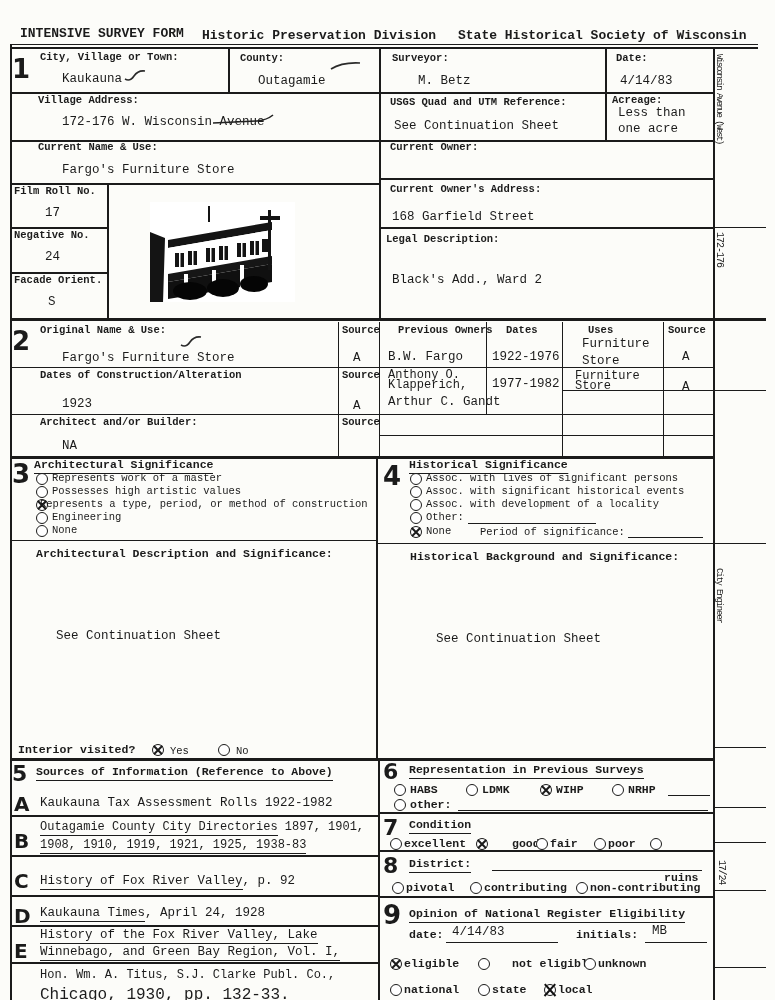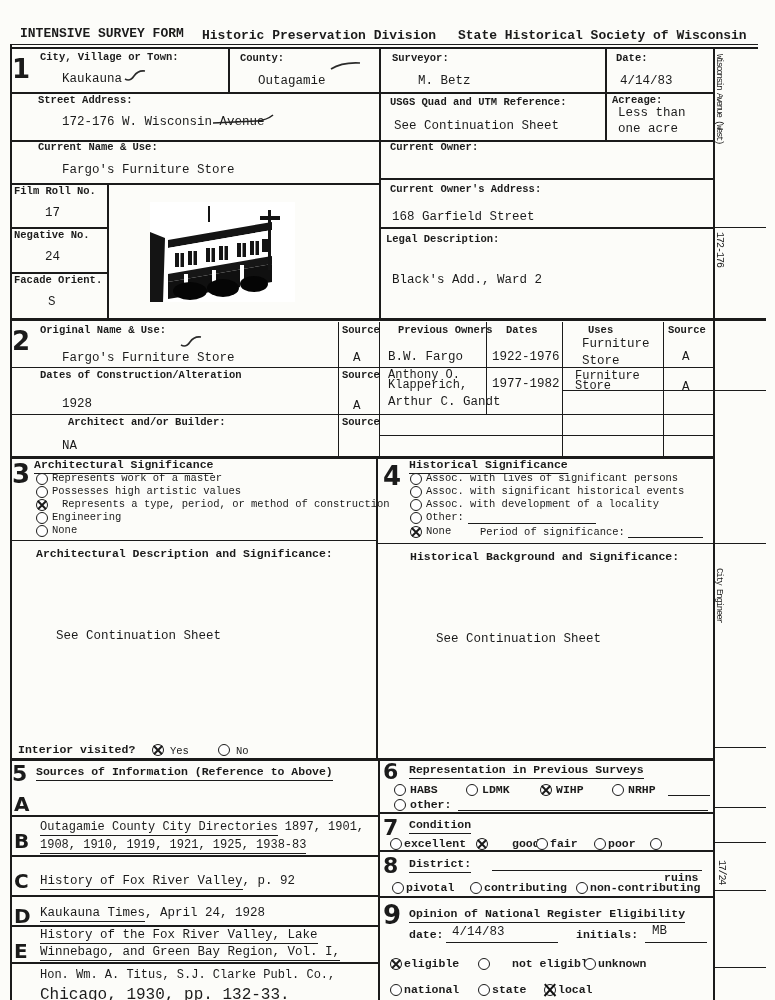--- a/index.html
+++ b/index.html
@@ -102,21 +102,21 @@
   <div class="t lbl" style="left:240px;top:53px;">County:</div>
   <div class="t val" style="left:258px;top:75px;">Outagamie</div>
   <svg class="mark" style="left:330px;top:60px;" width="32" height="12">
       <path d="M1 9 Q12 2 30 3" stroke="#2a2a2a" stroke-width="1.6" fill="none"></path>
     </svg>
   <div class="t lbl" style="left:392px;top:53px;">Surveyor:</div>
   <div class="t val" style="left:418px;top:75px;">M. Betz</div>
   <div class="t lbl" style="left:616px;top:53px;">Date:</div>
   <div class="t val" style="left:620px;top:75px;">4/14/83</div>
 
-  <div class="t lbl" style="left:38px;top:95px;">Street Address:</div>
+  <div class="t lbl" style="left:38px;top:95px;">Village Address:</div>
   <div class="t val" style="left:62px;top:116px;">172-176 W. Wisconsin Avenue</div>
   <svg class="mark" style="left:213px;top:114px;" width="62" height="14">
       <path d="M0 9 L44 7 Q54 6 60 1" stroke="#222" stroke-width="1.6" fill="none"></path>
     </svg>
   <div class="t lbl" style="left:390px;top:97px;">USGS Quad and UTM Reference:</div>
   <div class="t val" style="left:394px;top:120px;">See Continuation Sheet</div>
   <div class="t lbl" style="left:612px;top:95px;">Acreage:</div>
   <div class="t val" style="left:618px;top:107px;">Less than</div>
   <div class="t val" style="left:618px;top:123px;">one acre</div>
 
@@ -174,23 +174,23 @@
   <div class="big" style="left:12px;top:328px;">2</div>
   <div class="t lbl" style="left:40px;top:325px;">Original Name &amp; Use:</div>
   <svg class="mark" style="left:180px;top:336px;" width="22" height="12">
       <path d="M1 9 Q6 12 10 6 T21 1" stroke="#2a2a2a" stroke-width="1.6" fill="none"></path>
     </svg>
   <div class="t val" style="left:62px;top:352px;">Fargo's Furniture Store</div>
   <div class="t lbl" style="left:342px;top:325px;">Source</div>
   <div class="t val" style="left:353px;top:352px;">A</div>
   <div class="t lbl" style="left:40px;top:370px;">Dates of Construction/Alteration</div>
   <div class="t lbl" style="left:342px;top:370px;">Source</div>
-  <div class="t val" style="left:62px;top:398px;">1928</div>
+  <div class="t val" style="left:62px;top:398px;">1923</div>
   <div class="t val" style="left:353px;top:400px;">A</div>
-  <div class="t lbl" style="left:40px;top:417px;margin-left:28px;">Architect and/or Builder:</div>
+  <div class="t lbl" style="left:40px;top:417px;">Architect and/or Builder:</div>
   <div class="t lbl" style="left:342px;top:417px;">Source</div>
   <div class="t val" style="left:62px;top:440px;">NA</div>
 
   <div class="t lbl" style="left:398px;top:325px;">Previous Owners</div>
   <div class="t lbl" style="left:506px;top:325px;">Dates</div>
   <div class="t lbl" style="left:588px;top:325px;">Uses</div>
   <div class="t lbl" style="left:668px;top:325px;">Source</div>
 
   <div class="t val" style="left:388px;top:351px;">B.W. Fargo</div>
   <div class="t val" style="left:492px;top:351px;">1922-1976</div>
@@ -204,21 +204,21 @@
 
   <div class="t val" style="left:388px;top:396px;">Arthur C. Gandt</div>
 
   <div class="big" style="left:12px;top:461px;">3</div>
   <div class="t lbl2 u" style="left:34px;top:459px;">Architectural Significance</div>
   <span class="radio" style="left:36px;top:473px;"></span>
   <div class="t sm" style="left:52px;top:473px;">Represents work of a master</div>
   <span class="radio" style="left:36px;top:486px;"></span>
   <div class="t sm" style="left:52px;top:486px;">Possesses high artistic values</div>
   <span class="radio x" style="left:36px;top:499px;"></span>
-  <div class="t sm" style="left:62px;top:499px;">Represents a type, period, or method of construction</div>
+  <div class="t sm" style="left:40px;top:499px;">Represents a type, period, or method of construction</div>
   <span class="radio" style="left:36px;top:512px;"></span>
   <div class="t sm" style="left:52px;top:512px;">Engineering</div>
   <span class="radio" style="left:36px;top:525px;"></span>
   <div class="t sm" style="left:52px;top:525px;">None</div>
   <div class="t lbl2" style="left:36px;top:548px;font-weight:bold;">Architectural Description and Significance:</div>
   <div class="t val" style="left:56px;top:630px;">See Continuation Sheet</div>
   <div class="t lbl2" style="left:18px;top:744px;">Interior visited?</div>
   <span class="radio x" style="left:152px;top:744px;"></span>
   <div class="t sm" style="left:170px;top:746px;">Yes</div>
   <span class="radio" style="left:218px;top:744px;"></span>
@@ -238,20 +238,21 @@
   <span class="radio x" style="left:410px;top:526px;"></span>
   <div class="t sm" style="left:426px;top:526px;">None</div>
   <div class="t sm" style="left:480px;top:527px;">Period of significance:</div>
   <i class="hl" style="left:628px;top:537px;width:75px;height:1px;"></i>
   <div class="t lbl2" style="left:410px;top:551px;">Historical Background and Significance:</div>
   <div class="t val" style="left:436px;top:633px;">See Continuation Sheet</div>
 
   <div class="big" style="left:12px;top:763px;font-size:22px;">5</div>
   <div class="t lbl2 u" style="left:36px;top:766px;">Sources of Information (Reference to Above)</div>
   <div class="letter" style="left:14px;top:794px;">A</div>
+  <div class="t val" style="left:40px;top:797px;">Kaukauna Tax Assessment Rolls 1922-1982</div>
   <div class="letter" style="left:14px;top:831px;">B</div>
   <div class="t" style="left:40px;top:821px;font-size:12px;"><span class="u">Outagamie County City Directories</span><span> 1897, 1901,</span></div>
   <div class="t" style="left:40px;top:839px;font-size:12px;"><span class="u">1908, 1910, 1919, 1921, 1925, 1938-83</span></div>
   <div class="letter" style="left:14px;top:871px;">C</div>
   <div class="t val" style="left:40px;top:875px;"><span class="u">History of Fox River Valley</span><span>, p. 92</span></div>
   <div class="letter" style="left:14px;top:906px;">D</div>
   <div class="t val" style="left:40px;top:907px;"><span class="u">Kaukauna Times</span><span>, April 24, 1928</span></div>
   <div class="letter" style="left:14px;top:941px;">E</div>
   <div class="t val" style="left:40px;top:929px;"><span class="u">History of the Fox River Valley, Lake</span></div>
   <div class="t val" style="left:40px;top:946px;"><span class="u">Winnebago, and Green Bay Region, Vol. I,</span></div>

